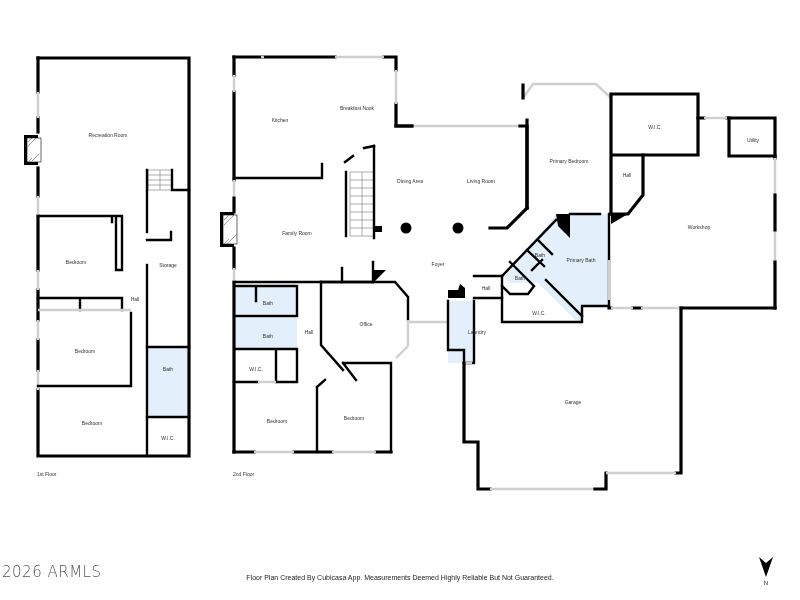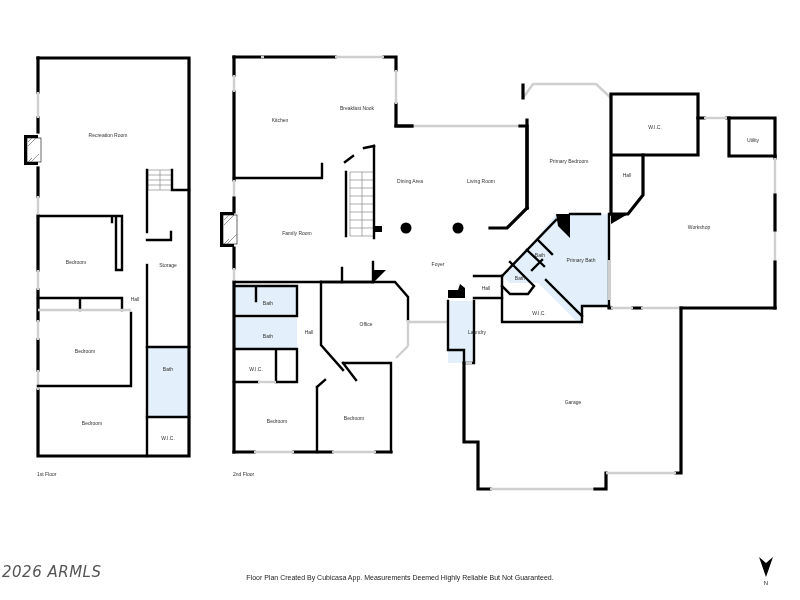--- a/index.html
+++ b/index.html
@@ -7,21 +7,21 @@
   #plan { position:absolute; left:0; top:0; width:800px; height:600px; }
   .wall { stroke:#000; stroke-width:3.2; fill:none; stroke-linecap:square; }
   .iwall { stroke:#000; stroke-width:2.4; fill:none; stroke-linecap:square; }
   .win { stroke:#cfcfcf; stroke-width:2.4; fill:none; }
   .bath { fill:#e3f0fb; }
   .room-label { font-family:"Liberation Sans", sans-serif; font-size:5px; fill:#333; text-anchor:middle; }
   .floor-label { font-family:"Liberation Sans", sans-serif; font-size:5px; fill:#333; }
   .stair { stroke:#777; stroke-width:0.6; fill:none; }
   .hatch { stroke:#555; stroke-width:0.6; }
   .blk { fill:#000; }
-  .copyright { position:absolute; left:2px; top:563px; font-family:"DejaVu Sans", sans-serif; font-size:15px; letter-spacing:0.5px; color:#555; font-weight:300;font-style:italic; }
+  .copyright { position:absolute; left:2px; top:563px; font-family:"DejaVu Sans", sans-serif; font-size:15px; letter-spacing:0.5px; color:#555; font-weight:300; }
   .disclaimer { position:absolute; left:0; width:800px; top:574px; text-align:center; font-family:"Liberation Sans", sans-serif; font-size:7px; color:#222; }
   .compass { position:absolute; left:757px; top:555px; width:18px; height:38px; }
   .compass-n { position:absolute; left:760px; top:580px; width:12px; text-align:center; font-family:"Liberation Sans", sans-serif; font-size:6px; color:#222; }
 </style>
 </head>
 <body>
 
 <svg id="plan" viewBox="0 0 800 600" xmlns="http://www.w3.org/2000/svg">
 
   <g>

